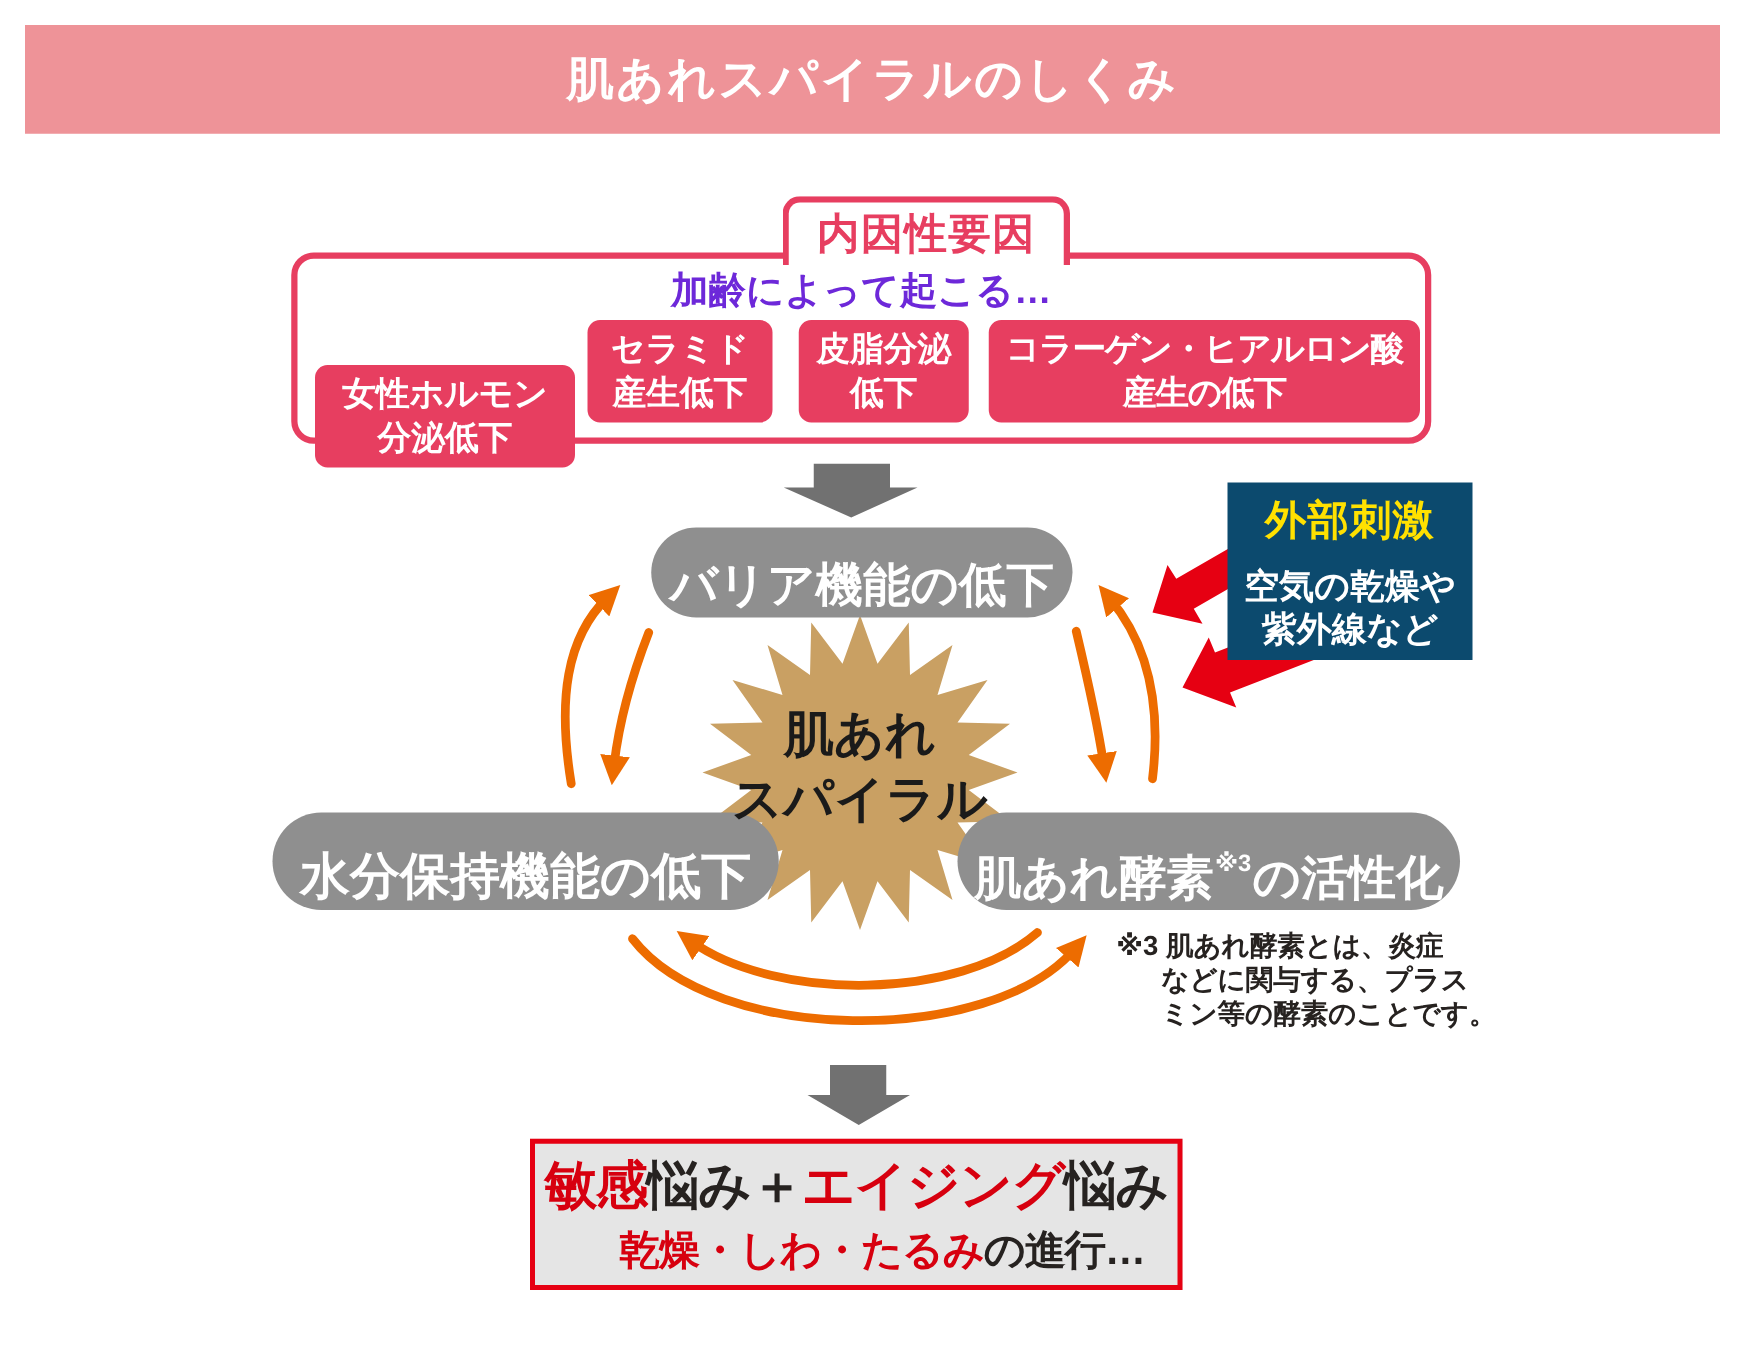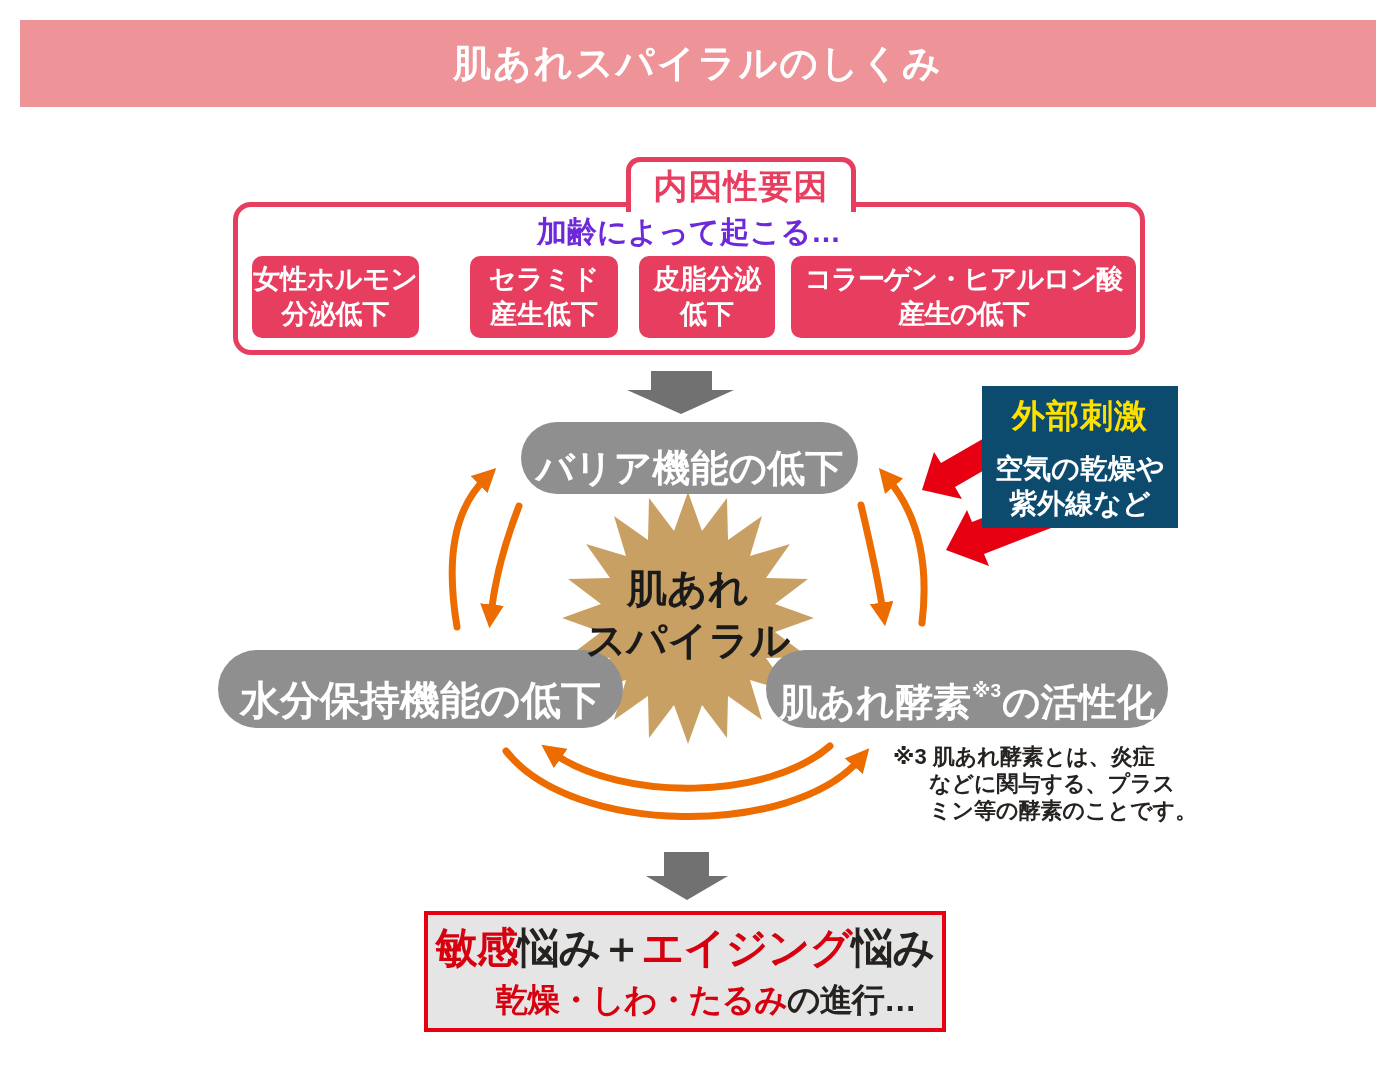--- a/index.html
+++ b/index.html
@@ -16,21 +16,21 @@
           border:5px solid #e73e60;border-bottom:none;border-radius:14px 14px 0 0;z-index:4;
           display:flex;align-items:center;justify-content:center;margin-left:48px;}
   .in-tab span{color:#e73e60;font-size:34px;font-weight:bold;letter-spacing:1px;}
   .in-box{position:absolute;left:233px;top:202px;width:912px;height:153px;background:#ffffff;
           border:5px solid #e73e60;border-radius:18px;z-index:3;box-sizing:border-box;}
   .in-caption{position:absolute;left:233px;top:212px;width:912px;text-align:center;
           color:#6d28d9;font-size:30px;font-weight:bold;z-index:5;}
   .chip{position:absolute;top:256px;height:82px;background:#e73e60;border-radius:10px;z-index:5;
         color:#ffffff;font-weight:bold;font-size:27px;line-height:1.3;
         display:flex;flex-direction:column;align-items:center;justify-content:center;text-align:center;}
-  .chip-1{left:252px;width:167px;}
+  .chip-1{left:252px;width:208px;margin-top:36px;}
   .chip-2{left:470px;width:148px;text-align:right;}
   .chip-3{left:639px;width:136px;}
   .chip-4{left:791px;width:345px;letter-spacing:-1px;}
 
   
   .overlay{position:absolute;left:0;top:0;width:1396px;height:1092px;z-index:1;}
 
   
   .pill{position:absolute;background:#8f8f8f;border-radius:40px;color:#ffffff;font-weight:bold;
         display:flex;align-items:flex-end;justify-content:center;z-index:2;white-space:nowrap;}

